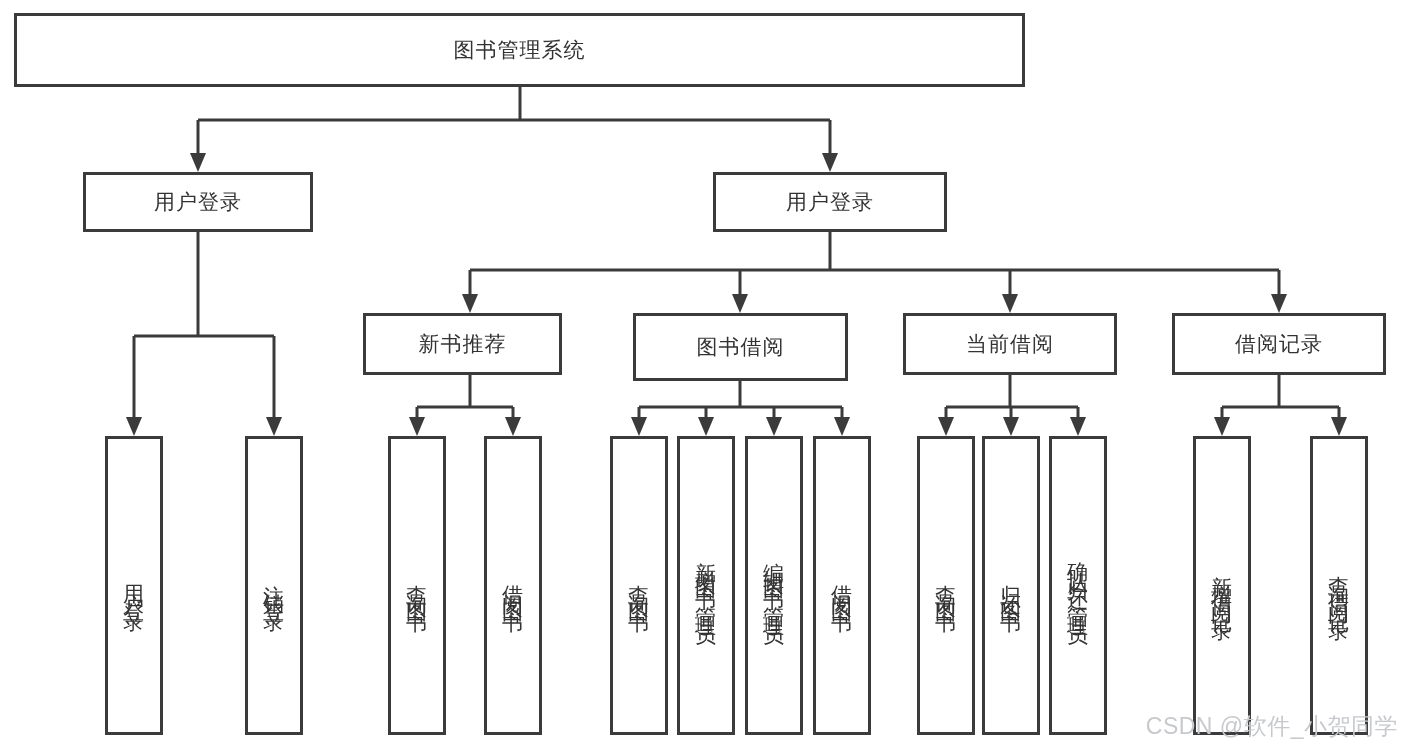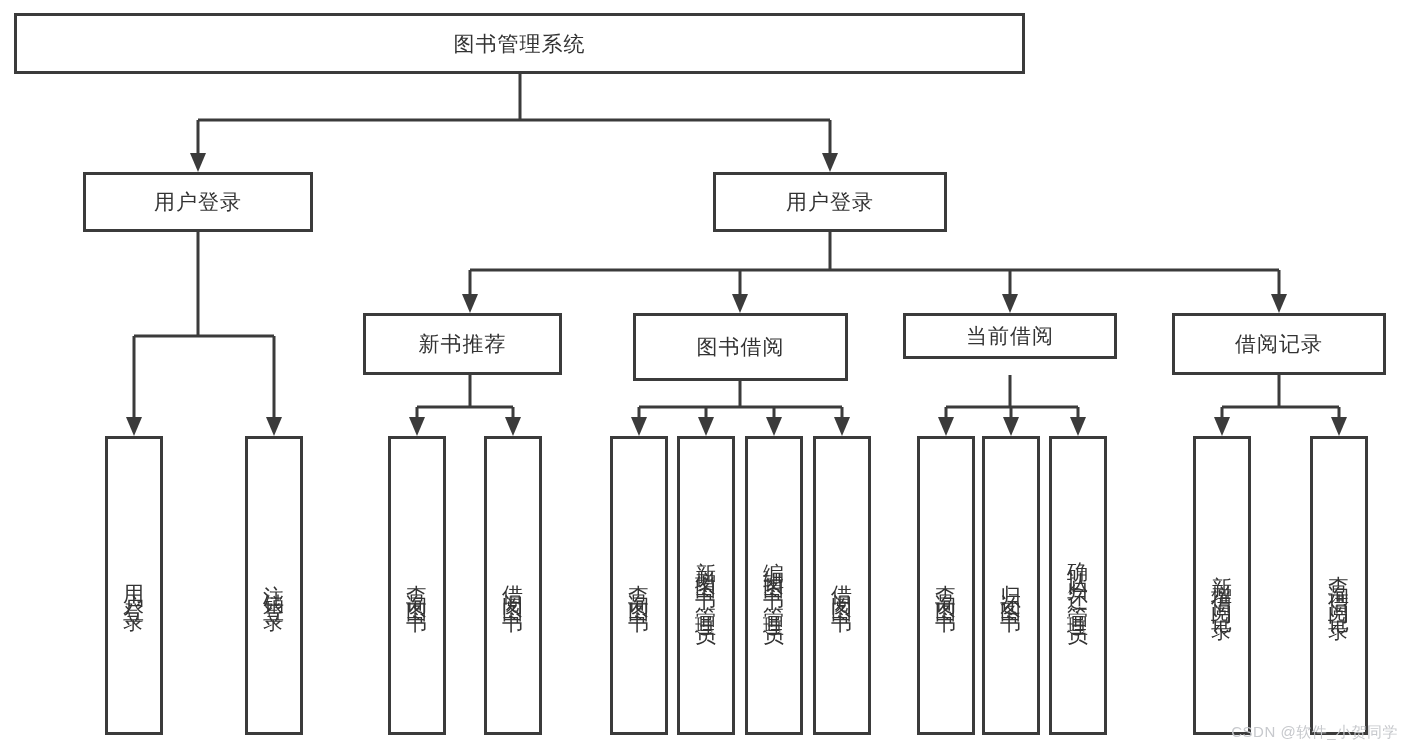--- a/index.html
+++ b/index.html
@@ -32,21 +32,21 @@
     text-orientation: mixed;
     font-size: 21px;
     letter-spacing: 9px;
     line-height: 1;
     white-space: nowrap;
   }
   .watermark {
     position: absolute;
     right: 7px;
     bottom: 5px;
-    font-size: 15px;
+    font-size: 23px;
     color: #c7c9cd;
     letter-spacing: 0.5px;
     z-index: 5;
     pointer-events: none;
   }
 </style>
 </head>
 <body>
 
 <div class="canvas">
@@ -77,38 +77,38 @@
         <polygon points="766,417 782,417 774,436"></polygon>
         <polygon points="834,417 850,417 842,436"></polygon>
         <polygon points="938,417 954,417 946,436"></polygon>
         <polygon points="1003,417 1019,417 1011,436"></polygon>
         <polygon points="1070,417 1086,417 1078,436"></polygon>
         <polygon points="1214,417 1230,417 1222,436"></polygon>
         <polygon points="1331,417 1347,417 1339,436"></polygon>
       </g>
   </svg>
 
-  <div class="node hbox" style="left:14px; top:13px; width:1011px; height:61px;">
+  <div class="node hbox" style="left:14px; top:13px; width:1011px; height:74px;">
     <span>图书管理系统</span>
   </div>
 
   <div class="node hbox" style="left:83px; top:172px; width:230px; height:60px;">
     <span>用户登录</span>
   </div>
   <div class="node hbox" style="left:713px; top:172px; width:234px; height:60px;">
     <span>用户登录</span>
   </div>
 
   <div class="node hbox" style="left:363px; top:313px; width:199px; height:62px;">
     <span>新书推荐</span>
   </div>
   <div class="node hbox" style="left:633px; top:313px; width:215px; height:68px;">
     <span>图书借阅</span>
   </div>
-  <div class="node hbox" style="left:903px; top:313px; width:214px; height:46px;text-align:right;">
+  <div class="node hbox" style="left:903px; top:313px; width:214px; height:62px;text-align:right;">
     <span>当前借阅</span>
   </div>
   <div class="node hbox" style="left:1172px; top:313px; width:214px; height:62px;">
     <span>借阅记录</span>
   </div>
 
   <div class="node vbox" style="left:105px; top:436px; width:58px; height:299px;">
     <span class="vtext">用户登录</span>
   </div>
   <div class="node vbox" style="left:245px; top:436px; width:58px; height:299px;">

